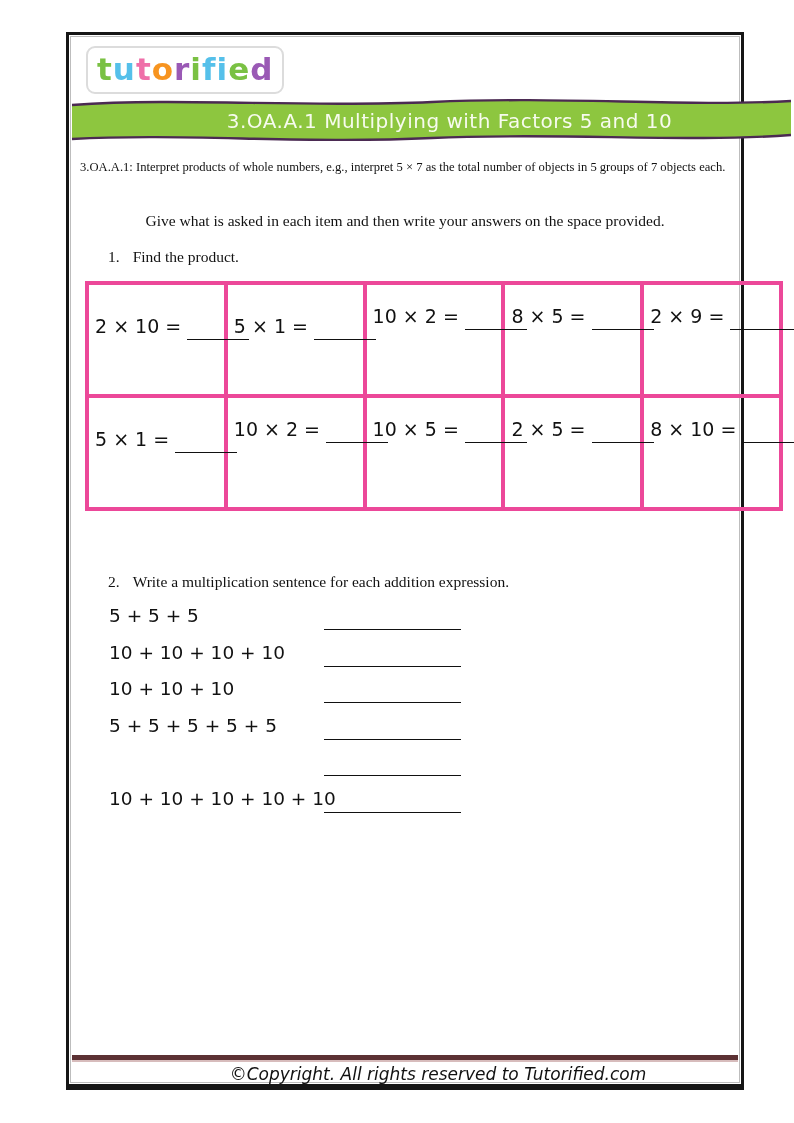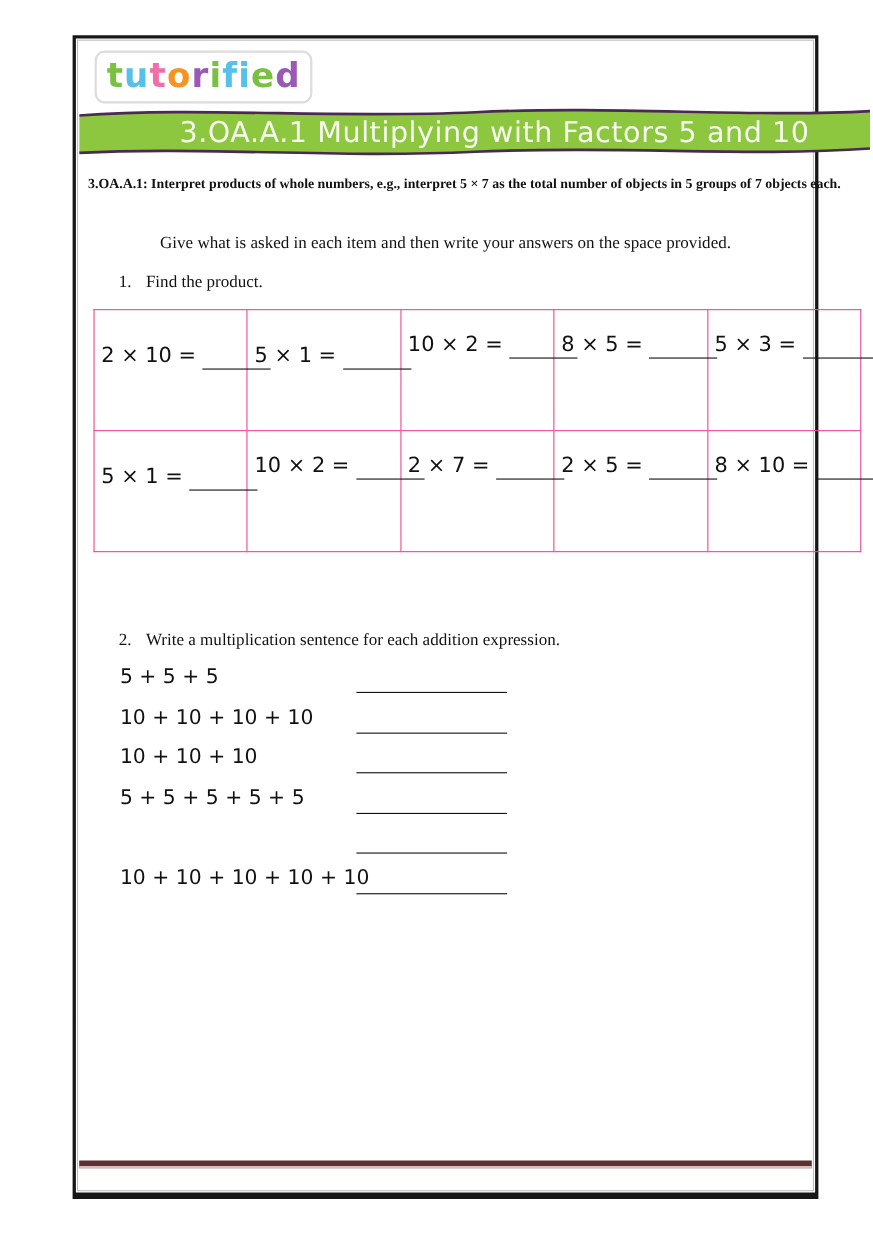--- a/index.html
+++ b/index.html
@@ -16,38 +16,38 @@
   .logo{position:absolute;left:17px;top:11px;padding:1px 9px 3px 9px;
         border:2px solid #dcdcdc;border-radius:9px;
         font-family:"DejaVu Sans", sans-serif;font-weight:bold;
         font-size:31px;letter-spacing:1px;line-height:40px;background:#fff;}
 
   
   .banner{position:absolute;left:3px;top:58px;width:719px;height:54px;}
   .banner svg{position:absolute;left:0;top:0;width:100%;height:100%;}
   .banner-title{position:absolute;left:0;right:0;top:0;height:54px;line-height:56px;
         text-align:center;color:#f7fbee;font-family:"DejaVu Sans", sans-serif;
-        font-size:26px;letter-spacing:0.5px;padding-left:36px;}
+        font-size:20px;letter-spacing:0.5px;padding-left:36px;}
 
   
-  .standard{position:absolute;left:11px;top:125px;font-size:12.6px;white-space:nowrap;font-weight:bold;}
+  .standard{position:absolute;left:11px;top:125px;font-size:12.6px;white-space:nowrap;}
 
   
   .instruction{position:absolute;left:0;right:0;top:177px;text-align:center;font-size:15.5px;}
 
   
   .sec-head{position:absolute;font-size:15.5px;white-space:nowrap;}
   .sec1-head{left:39px;top:213px;font-family:Liberation Serif, serif;}
   .sec2-head{left:39px;top:538px;}
   .sec-num{display:inline-block;margin-right:13px;}
 
   
   table.products{position:absolute;left:16px;top:246px;width:698px;
         border-collapse:collapse;table-layout:fixed;}
-  table.products td{border:1px solid #ec4899;vertical-align:top;
+  table.products td{border:4px solid #ec4899;vertical-align:top;
         padding:20px 0 0 6px;white-space:nowrap;overflow:visible;
         font-family:"DejaVu Sans", sans-serif;font-size:19px;}
   tr.r1 td{height:79px;} tr.r2 td{height:79px;} tr.r3 td{height:91px;}
   tr.r1 td:nth-child(1), tr.r1 td:nth-child(2){padding-top:30px;}
   tr.r2 td:nth-child(1){padding-top:30px;}
   tr.r3 td{padding-top:26px;}
   .blank{display:inline-block;width:62px;height:10px;margin-left:6px;
         border-bottom:1.7px solid #111;vertical-align:-7px;}
   td:nth-child(5) .blank{width:84px;}
 
@@ -92,26 +92,26 @@
     <span class="sec-num">1.</span><span>Find the product.</span>
   </div>
 
   <table class="products">
     <tbody>
         <tr class="r1">
       <td><span>2 × 10 =</span><span class="blank"></span></td>
       <td><span>5 × 1 =</span><span class="blank"></span></td>
       <td><span>10 × 2 =</span><span class="blank"></span></td>
       <td><span>8 × 5 =</span><span class="blank"></span></td>
-      <td><span>5 × 3 =</span><span class="blank"></span></td>
+      <td><span>2 × 9 =</span><span class="blank"></span></td>
     </tr>
     <tr class="r2">
       <td><span>5 × 1 =</span><span class="blank"></span></td>
       <td><span>10 × 2 =</span><span class="blank"></span></td>
-      <td><span>2 × 7 =</span><span class="blank"></span></td>
+      <td><span>10 × 5 =</span><span class="blank"></span></td>
       <td><span>2 × 5 =</span><span class="blank"></span></td>
       <td><span>8 × 10 =</span><span class="blank"></span></td>
     </tr>
   </tbody>
     </table>
 
   <div class="sec-head sec2-head">
     <span class="sec-num">2.</span><span>Write a multiplication sentence for each addition expression.</span>
   </div>
 
@@ -135,13 +135,14 @@
     <div class="additem">
       <span class="ansline"></span>
     </div>
     <div class="additem">
       <span>10 + 10 + 10 + 10 + 10</span>
       <span class="ansline"></span>
     </div>
   </div>
 
   <div class="footer-bar" style="background:#5c3134;"></div>
+  <div class="copyright">©Copyright. All rights reserved to Tutorified.com</div>
 </div>
 
 </body></html>

